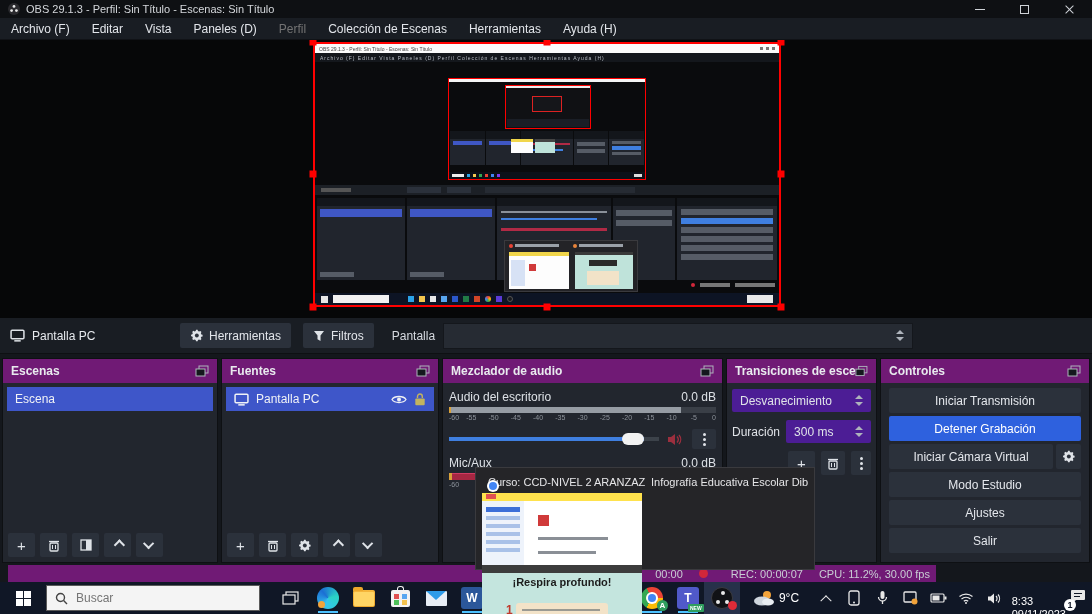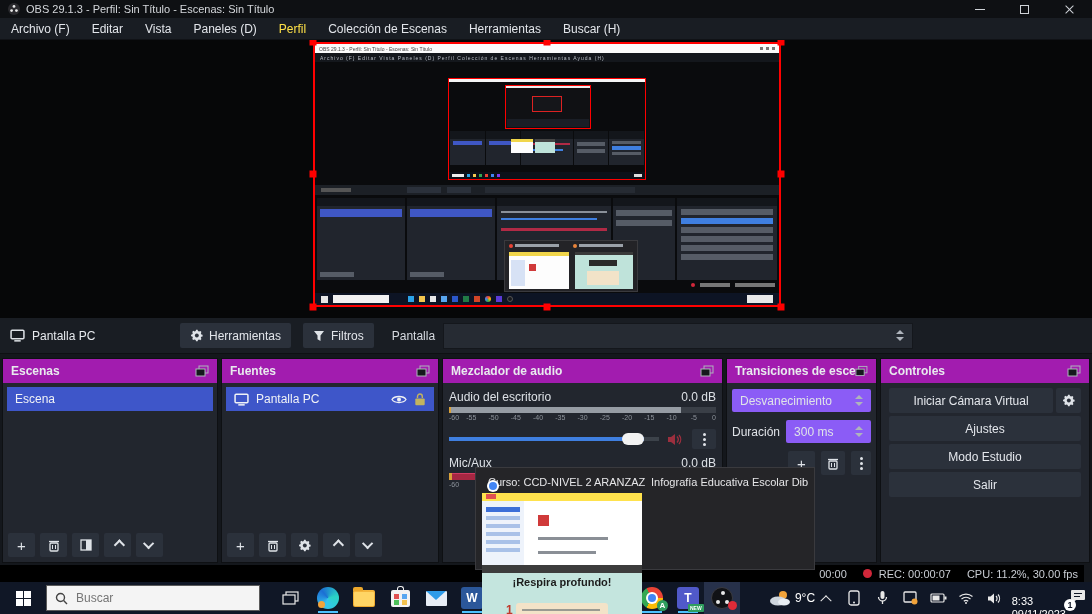--- a/index.html
+++ b/index.html
@@ -14,21 +14,21 @@
   .win-btn{width:45px;display:flex;align-items:center;justify-content:center}
   .glyph-min{width:10px;height:1px;background:#cfd3d8}
   .glyph-max{width:9px;height:9px;border:1px solid #cfd3d8}
   .glyph-close{position:relative;width:11px;height:11px}
   .glyph-close::before,.glyph-close::after{content:"";position:absolute;left:5px;top:0;width:1px;height:11px;background:#cfd3d8}
   .glyph-close::before{transform:rotate(45deg)}.glyph-close::after{transform:rotate(-45deg)}
 
   
   .menubar{position:absolute;top:18px;left:0;width:100%;height:22px;background:#191d23;display:flex;align-items:center;z-index:6;border-bottom:1px solid #101216}
   .menu-item{padding:0 11px;font-size:12px;color:#e2e5ea;line-height:22px;white-space:nowrap}
-  .menu-item.dim{color:#fde047}
+  .menu-item.dim{color:#737373}
 
   
   .preview{position:absolute;top:40px;left:0;width:1092px;height:278px;background:#060708;z-index:1}
   .sel{position:absolute;left:313px;top:2px;width:468px;height:265px;border:2px solid #f00}
   .handle{position:absolute;width:7px;height:7px;background:#f00;transform:translate(-50%,-50%);z-index:9}
 
   
   .ms{position:absolute;inset:0;background:#07080a;overflow:hidden}
   .ms-tb{height:9px;background:#fbfbfb;display:flex;align-items:center;padding:0 4px;overflow:hidden}
   .ms-tb span{font-size:5px;color:#444;white-space:nowrap}
@@ -49,21 +49,21 @@
   .src-name{display:flex;align-items:center;gap:7px;margin-left:10px;width:150px;font-size:12px;color:#e6e9ed}
   .tool-btn{height:25px;background:#2b313b;border-radius:2px;display:flex;align-items:center;gap:6px;padding:0 10px;font-size:12px;color:#e2e5ea;margin-right:12px}
   .srclabel{font-size:12px;color:#d6dae0;margin:0 8px 0 6px}
   .combo{width:470px;height:26px;background:#262b33;border:1px solid #14171c;display:flex;align-items:center;padding:0 8px;font-size:12px;color:#ced2d9}
   .spin{margin-left:auto;display:flex;flex-direction:column;gap:3px;align-items:center}
   .tri-up{width:0;height:0;border-left:4px solid transparent;border-right:4px solid transparent;border-bottom:4px solid #aeb4bc}
   .tri-dn{width:0;height:0;border-left:4px solid transparent;border-right:4px solid transparent;border-top:4px solid #aeb4bc}
 
   
   .panel{position:absolute;top:358px;height:205px;background:#22262e;border:1px solid #0e1013}
-  .phead{height:24px;background:#a21caf;display:flex;align-items:center;padding:0 8px;font-weight:bold;font-size:12px;color:#e8eaee}
+  .phead{height:24px;background:#701a75;display:flex;align-items:center;padding:0 8px;font-weight:bold;font-size:12px;color:#e8eaee}
   .phead .spacer{flex:1}
   .list-row{margin:4px;height:24px;background:#3e56c9;display:flex;align-items:center;padding:0 8px;font-size:12px;color:#f0f2f6;gap:7px}
   .ptool{position:absolute;left:5px;bottom:5px;display:flex;gap:5px}
   .pbtn{width:27px;height:24px;background:#2b313b;border-radius:2px;display:flex;align-items:center;justify-content:center;color:#dfe3e8;font-size:15px}
   .chev{width:8px;height:8px;border-left:2px solid #dfe3e8;border-bottom:2px solid #dfe3e8}
   .chev.up{transform:rotate(135deg) translate(-1px,-1px)}
   .chev.dn{transform:rotate(-45deg) translate(0,-2px)}
 
   
   .mix-inner{padding:5px 6px;position:relative}
@@ -75,34 +75,34 @@
   .slider-row{display:flex;align-items:center;gap:8px;margin-top:4px}
   .slider{flex:1;height:12px;position:relative}
   .slider .track{position:absolute;left:0;right:0;top:4px;height:4px;background:#3c424a}
   .slider .sfill{position:absolute;left:0;top:4px;height:4px;background:#3f7fe0;width:93%}
   .slider .knob{position:absolute;top:0;left:calc(93% - 22px);width:22px;height:12px;background:#f2f2f2;border-radius:6px}
   .kebab{width:24px;height:20px;background:#2b313b;border-radius:2px;display:flex;flex-direction:column;align-items:center;justify-content:center;gap:2px}
   .kebab i{width:3px;height:3px;border-radius:50%;background:#dfe3e8}
 
   
   .tr-inner{padding:6px 5px;font-size:12px}
-  .sel-box{height:23px;background:#8b5cf6;border-radius:2px;display:flex;align-items:center;padding:0 8px;color:#dfe3e8}
+  .sel-box{height:23px;background:#4c1d95;border-radius:2px;display:flex;align-items:center;padding:0 8px;color:#dfe3e8}
   .dur-row{display:flex;align-items:center;gap:6px;margin-top:8px}
   .tr-btns{display:flex;gap:6px;justify-content:flex-end;margin-top:8px}
 
   
   .ctl-inner{padding:5px 8px;display:flex;flex-direction:column;gap:3px}
   .ctl-btn{height:25px;background:#2b313b;border-radius:2px;display:flex;align-items:center;justify-content:center;font-size:12px;color:#e4e7ec}
   .ctl-btn.rec{background:#2e61de;color:#fff}
   .vcam-row{display:flex;gap:3px}
   .vcam-row .ctl-btn{flex:1}
   .gear-sq{width:25px;height:25px;background:#2b313b;border-radius:2px;display:flex;align-items:center;justify-content:center}
 
   
-  .statusbar{position:absolute;top:565px;left:0;width:1084px;height:17px;background:#000000;z-index:3}
+  .statusbar{position:absolute;top:565px;left:8px;width:928px;height:17px;background:#701a75;z-index:3}
   .status-right{position:absolute;right:6px;top:0;height:17px;display:flex;align-items:center;gap:16px;font-size:11px;color:#c9cdd4}
   .rec-dot{width:9px;height:9px;border-radius:50%;background:#d1273a}
 
   
   .popup{position:absolute;left:475px;top:467px;width:340px;height:103px;background:#252528;border:1px solid #3a3a3e;z-index:60;display:flex;flex-wrap:wrap;padding:3px 6px}
   .pop-title{width:50%;display:flex;align-items:center;gap:6px;font-size:11px;color:#e6e6e8;height:22px;overflow:hidden;white-space:nowrap}
   .thumb{width:160px;height:72px;margin-right:7px;position:relative;overflow:hidden;background:#fff}
 
   
   .taskbar{position:absolute;top:582px;left:0;width:1092px;height:32px;background:#101726;z-index:7}
@@ -142,21 +142,21 @@
 </div>
 
 <div class="menubar">
   <span class="menu-item">Archivo (F)</span>
   <span class="menu-item">Editar</span>
   <span class="menu-item">Vista</span>
   <span class="menu-item">Paneles (D)</span>
   <span class="menu-item dim">Perfil</span>
   <span class="menu-item">Colección de Escenas</span>
   <span class="menu-item">Herramientas</span>
-  <span class="menu-item">Buscar (H)</span>
+  <span class="menu-item">Ayuda (H)</span>
 </div>
 
 <div class="preview">
   <div class="sel">
     <div class="ms">
       <div class="ms-tb">
         <span>OBS 29.1.3 - Perfil: Sin Título - Escenas: Sin Título</span>
         <span class="ms-dots">
             <i></i>
             <i></i>
@@ -534,47 +534,53 @@
 <div class="panel" style="left:880px;width:210px">
   <div class="phead">
     <span>Controles</span>
       <span class="spacer"></span>
     <svg width="14" height="12" viewBox="0 0 14 12">
         <rect x="4" y="1" width="9" height="7" fill="none" stroke="#aeb4bc"></rect>
         <rect x="1" y="4" width="9" height="7" fill="#15181d" stroke="#aeb4bc"></rect>
       </svg>
   </div>
   <div class="ctl-inner">
+    <div class="ctl-btn">
+        <span>Iniciar Transmisión</span>
+      </div>
+    <div class="ctl-btn rec">
+        <span>Detener Grabación</span>
+      </div>
     <div class="vcam-row">
       <div class="ctl-btn">
           <span>Iniciar Cámara Virtual</span>
         </div>
       <div class="gear-sq">
           <svg width="13" height="13" viewBox="0 0 16 16">
             <path d="M9.4 1l.4 1.6c.5.1 1 .3 1.4.6l1.5-.8 1.4 1.4-.8 1.5c.3.4.5.9.6 1.4l1.6.4v2l-1.6.4c-.1.5-.3 1-.6 1.4l.8 1.5-1.4 1.4-1.5-.8c-.4.3-.9.5-1.4.6L9.4 15h-2l-.4-1.6c-.5-.1-1-.3-1.4-.6l-1.5.8-1.4-1.4.8-1.5c-.3-.4-.5-.9-.6-1.4L1.3 9v-2l1.6-.4c.1-.5.3-1 .6-1.4l-.8-1.5 1.4-1.4 1.5.8c.4-.3.9-.5 1.4-.6L7.4 1h2z" fill="#dfe3e8"></path>
             <circle cx="8.4" cy="8" r="2.4" fill="#2b313b"></circle>
           </svg>
         </div>
     </div>
     <div class="ctl-btn">
+        <span>Modo Estudio</span>
+      </div>
+    <div class="ctl-btn">
         <span>Ajustes</span>
-      </div>
-    <div class="ctl-btn">
-        <span>Modo Estudio</span>
       </div>
     <div class="ctl-btn">
         <span>Salir</span>
       </div>
   </div>
 </div>
 
 <div class="statusbar">
   <div class="status-right">
     <span>00:00</span>
-    <span style="display:flex;align-items:center;gap:7px">
+    <span style="display:flex;align-items:center;gap:23px">
       <i class="rec-dot"></i>
       <span>REC: 00:00:07</span>
     </span>
     <span>CPU: 11.2%, 30.00 fps</span>
   </div>
 </div>
 
 <div class="popup">
   <div class="pop-title">
     <span class="chrome-ball" style="width:14px;height:14px"></span>
@@ -696,21 +702,21 @@
       <span class="ul"></span>
     </div>
   <div class="tb-cell" style="left:704px;background:#27314a">
     <span style="width:22px;height:22px;border-radius:50%;background:#111216;border:1px solid #3a3a40;position:relative">
         <i class="abs" style="left:9px;top:3px;width:4px;height:4px;border-radius:50%;background:#e8e8e8"></i>
         <i class="abs" style="left:4px;top:12px;width:4px;height:4px;border-radius:50%;background:#e8e8e8"></i>
         <i class="abs" style="left:13px;top:12px;width:4px;height:4px;border-radius:50%;background:#e8e8e8"></i>
       </span>
     <span class="abs" style="right:3px;bottom:4px;width:9px;height:9px;border-radius:50%;background:#e02b38"></span>
   </div>
-  <div class="tb-cell" style="left:764px;width:56px">
+  <div class="tb-cell" style="left:748px;width:56px">
     <svg width="22" height="16" viewBox="0 0 22 16">
         <circle cx="14" cy="5" r="4" fill="#f2a33a"></circle>
         <ellipse cx="9" cy="11" rx="8" ry="4.5" fill="#cfd6de"></ellipse>
         <ellipse cx="15" cy="12" rx="6" ry="3.5" fill="#e8edf2"></ellipse>
       </svg>
     <span style="font-size:12px;color:#fff;margin-left:4px">9°C</span>
   </div>
   <div class="tb-cell" style="left:812px;width:28px">
       <span style="width:8px;height:8px;border-left:1.6px solid #e8e8e8;border-top:1.6px solid #e8e8e8;transform:rotate(45deg) translate(2px,2px)"></span>
     </div>

